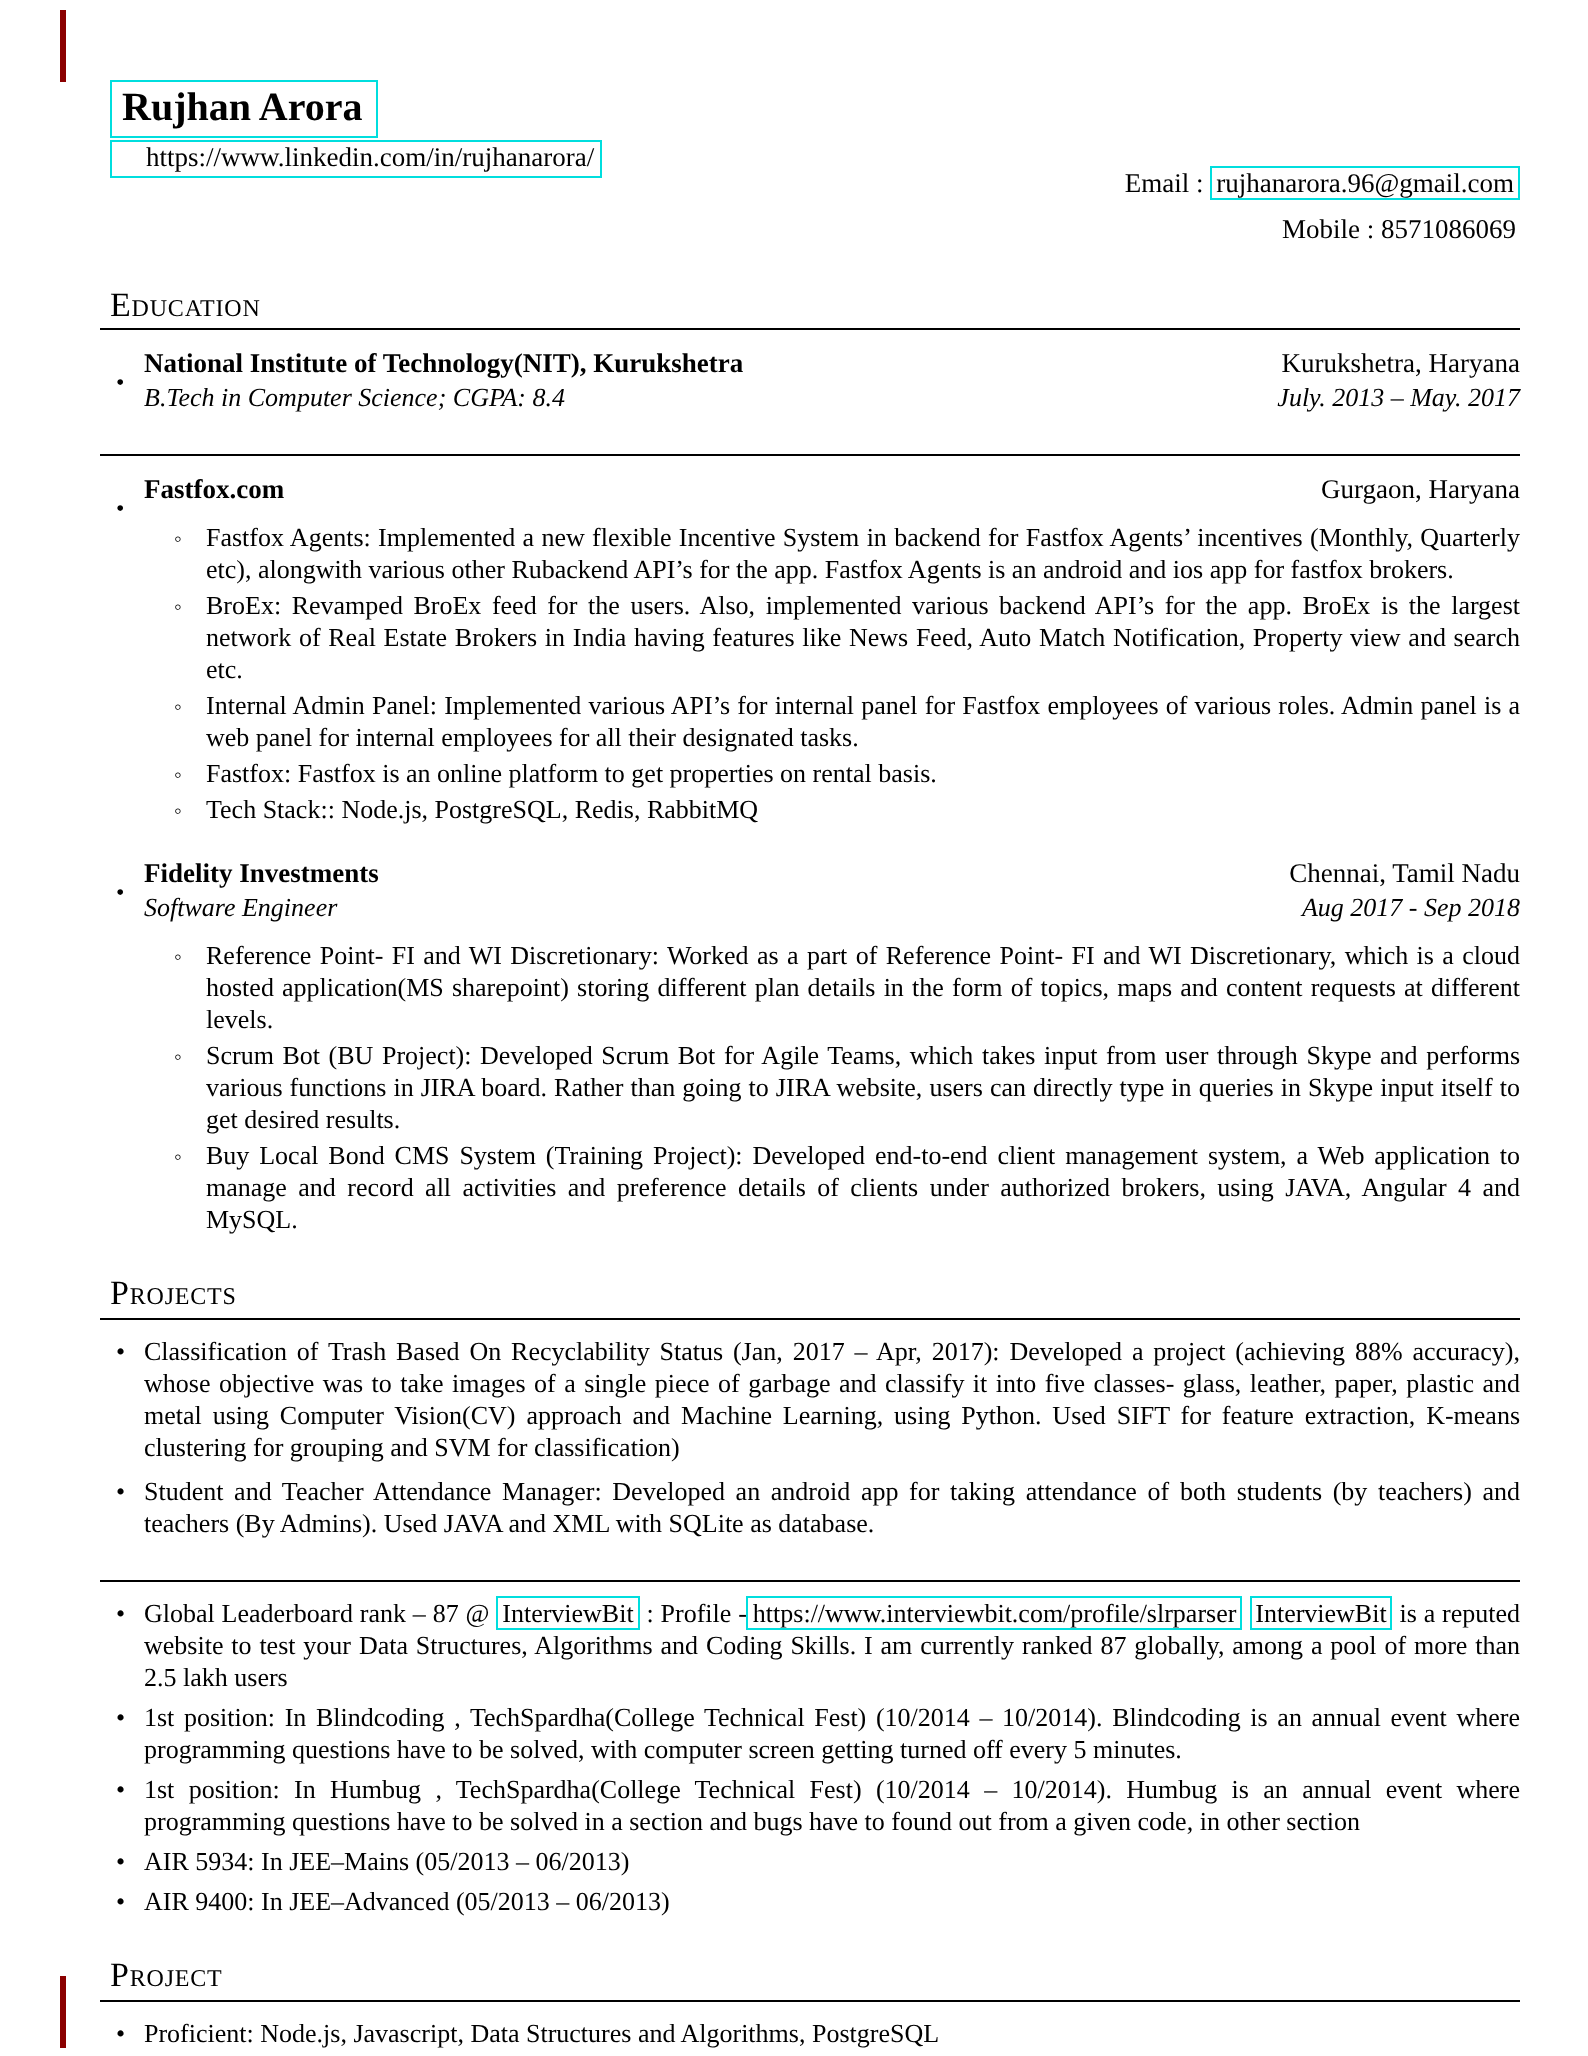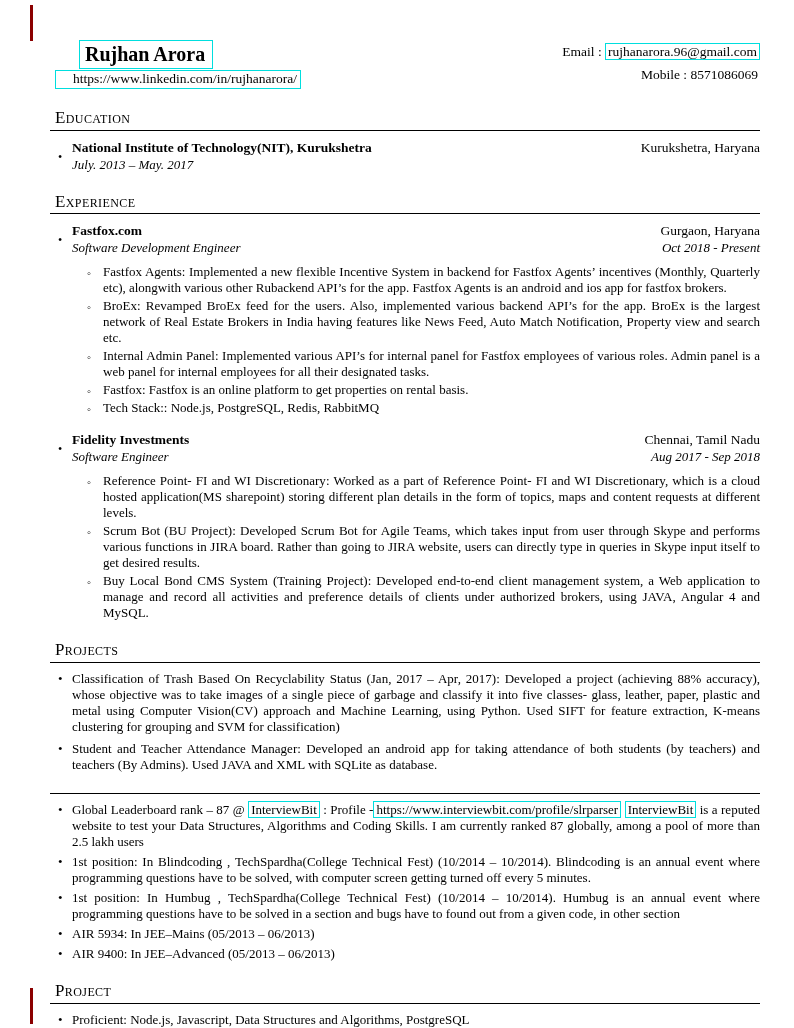--- a/index.html
+++ b/index.html
@@ -8,23 +8,23 @@
     font-family:"Liberation Serif","DejaVu Serif",serif;
     position:relative;overflow:hidden;
   }
   .mark{position:absolute;left:30px;width:3px;height:36px;background:var(--mark,#8b0000);}
   .mark-top{top:5px;}
   .mark-bottom{top:988px;}
   .content{padding:40px 34px 0 55px;}
   
   .hdr{display:flex;justify-content:space-between;align-items:flex-start;}
   .hlbox{border:1.5px solid var(--hl,#00dede);padding:0 2px;}
-  .name-box{display:inline-block;font-size:20px;font-weight:bold;padding:2px 7px 3px 5px;line-height:1.1;margin-left:24px;}
+  .name-box{display:inline-block;font-size:20px;font-weight:bold;padding:2px 7px 3px 5px;line-height:1.1;}
   .li-box{display:inline-block;font-size:13.5px;padding:0 3px 1px 17px;margin-top:1px;}
-  .hdr-right{text-align:right;font-size:13.5px;line-height:1.25;padding-top:4px;}
+  .hdr-right{text-align:right;font-size:13.5px;line-height:1.25;padding-top:4px;margin-top:40px;}
   .hdr-right .row2{margin-top:6px;padding-right:2px;}
   
   .resume-section{margin-top:20px;}
   .sec-heading{font-variant:small-caps;font-size:17px;letter-spacing:.4px;line-height:1.1;}
   .sec-rule{border-bottom:1px solid #000;margin:2px 0 8px -5px;}
   
   .entry{position:relative;padding-left:17px;}
   .entry + .entry{margin-top:15px;}
   .entry > .marker{position:absolute;left:3px;top:11px;font-size:12px;}
   .entry-row{display:flex;justify-content:space-between;line-height:17px;gap:28px;}
@@ -74,36 +74,32 @@
       <div class="resume-section" id="section-education">
         <div class="sec-heading">Education</div>
         <div class="sec-rule"></div>
         <div class="entry">
           <span class="marker">•</span>
           <div class="entry-row">
             <span class="entry-title">National Institute of Technology(NIT), Kurukshetra</span>
             <span class="entry-loc">Kurukshetra, Haryana</span>
           </div>
           <div class="entry-row">
+            <span class="entry-role">B.Tech in Computer Science; CGPA: 8.4</span>
             <span class="entry-dates">July. 2013 – May. 2017</span>
           </div>
         </div>
       </div>
       <div class="resume-section" id="section-experience">
-        <div class="sec-heading">Experience</div>
         <div class="sec-rule"></div>
         <div class="entry">
           <span class="marker">•</span>
           <div class="entry-row">
             <span class="entry-title">Fastfox.com</span>
             <span class="entry-loc">Gurgaon, Haryana</span>
-          </div>
-          <div class="entry-row">
-            <span class="entry-role">Software Development Engineer</span>
-            <span class="entry-dates">Oct 2018 - Present</span>
           </div>
           <div class="entry-points">
             <div class="point"><span class="marker">◦</span><span class="b ">Fastfox Agents</span><span>: Implemented a new flexible Incentive System in backend for Fastfox Agents’ incentives (Monthly, Quarterly etc), alongwith various other Rubackend API’s for the app. Fastfox Agents is an android and ios app for fastfox brokers.</span></div>
             <div class="point"><span class="marker">◦</span><span class="b ">BroEx</span><span>: Revamped BroEx feed for the users. Also, implemented various backend API’s for the app. BroEx is the largest network of Real Estate Brokers in India having features like News Feed, Auto Match Notification, Property view and search etc.</span></div>
             <div class="point"><span class="marker">◦</span><span class="b ">Internal Admin Panel</span><span>: Implemented various API’s for internal panel for Fastfox employees of various roles. Admin panel is a web panel for internal employees for all their designated tasks.</span></div>
             <div class="point"><span class="marker">◦</span><span class="b ">Fastfox</span><span>: Fastfox is an online platform to get properties on rental basis.</span></div>
             <div class="point"><span class="marker">◦</span><span class="b ">Tech Stack:</span><span>: Node.js, PostgreSQL, Redis, RabbitMQ</span></div>
           </div>
         </div>
         <div class="entry">

